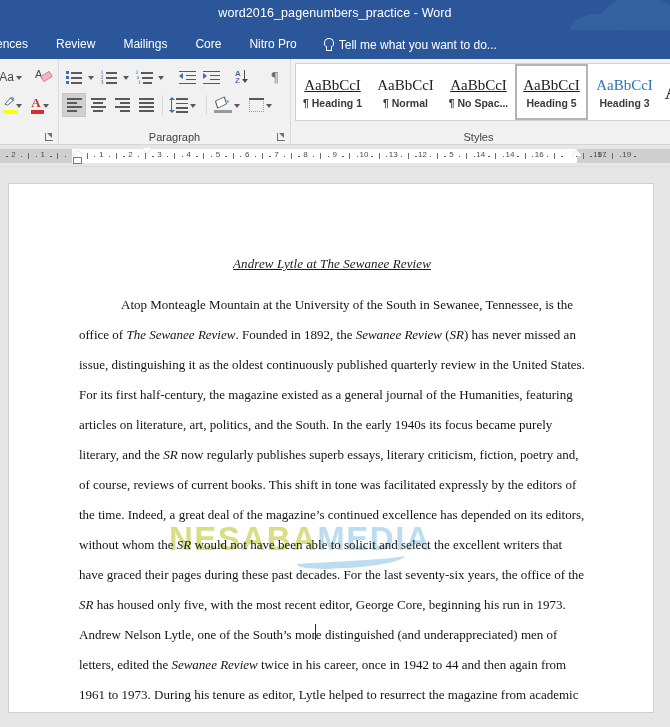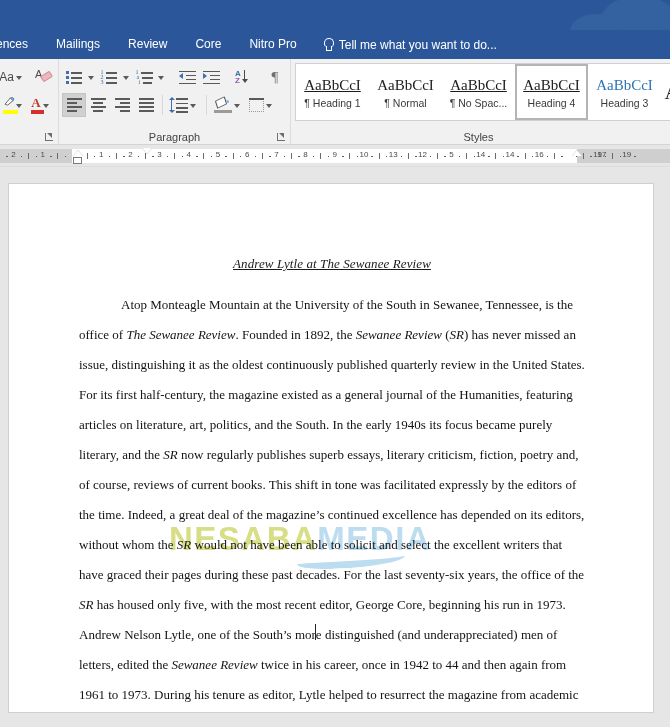--- a/index.html
+++ b/index.html
@@ -295,20 +295,21 @@
     font-family: "Liberation Serif", serif;
     font-size: 15px;
     line-height: 20px;
     white-space: nowrap;
   }
   .style-name {
     font-size: 10.5px;
     color: #3a3a3a;
     white-space: nowrap;
     margin-top: 2px;
+    font-weight: bold;
   }
   .style-preview.h1 { color: #1c1c1c; text-decoration: underline; }
   .style-preview.normal { color: #1c1c1c; }
   .style-preview.nospace { color: #1c1c1c; text-decoration: underline; }
   .style-preview.h2 { color: #1c1c1c; text-decoration: underline; }
   .style-preview.h3 { color: #2e74b5; }
   .style-preview.title { color: #1c1c1c; font-size: 21px; }
   .style-item.clipped { width: 22px; overflow: hidden; }
 
   
@@ -454,26 +455,27 @@
     transform: rotate(-3deg);
   }
 </style>
 </head>
 <body>
 
 <div class="titlebar">
   <div class="deco-bubble deco-b1"></div>
   <div class="deco-bubble deco-b2"></div>
 
+  <div class="titlebar-text">word2016_pagenumbers_practice - Word</div>
 </div>
 
 <div class="tabbar">
   <div class="tab">ences</div>
+  <div class="tab">Review</div>
   <div class="tab">Mailings</div>
-  <div class="tab">Review</div>
   <div class="tab">Core</div>
   <div class="tab">Nitro Pro</div>
   <div class="tellme">
     <span class="bulb"></span>
     <span>Tell me what you want to do...</span>
   </div>
 </div>
 
 <div class="ribbon">
 
@@ -659,21 +661,21 @@
       <div class="style-item">
         <span class="style-preview normal">AaBbCcI</span>
         <span class="style-name">¶ Normal</span>
       </div>
       <div class="style-item">
         <span class="style-preview nospace">AaBbCcI</span>
         <span class="style-name">¶ No Spac...</span>
       </div>
       <div class="style-item selected">
         <span class="style-preview h2">AaBbCcI</span>
-        <span class="style-name">Heading 4</span>
+        <span class="style-name">Heading 5</span>
       </div>
       <div class="style-item">
         <span class="style-preview h3">AaBbCcI</span>
         <span class="style-name">Heading 3</span>
       </div>
       <div class="style-item clipped">
         <span class="style-preview title">A</span>
       </div>
     </div>
     <div class="rgroup-label" style="left:0;right:18px;">Styles</div>

